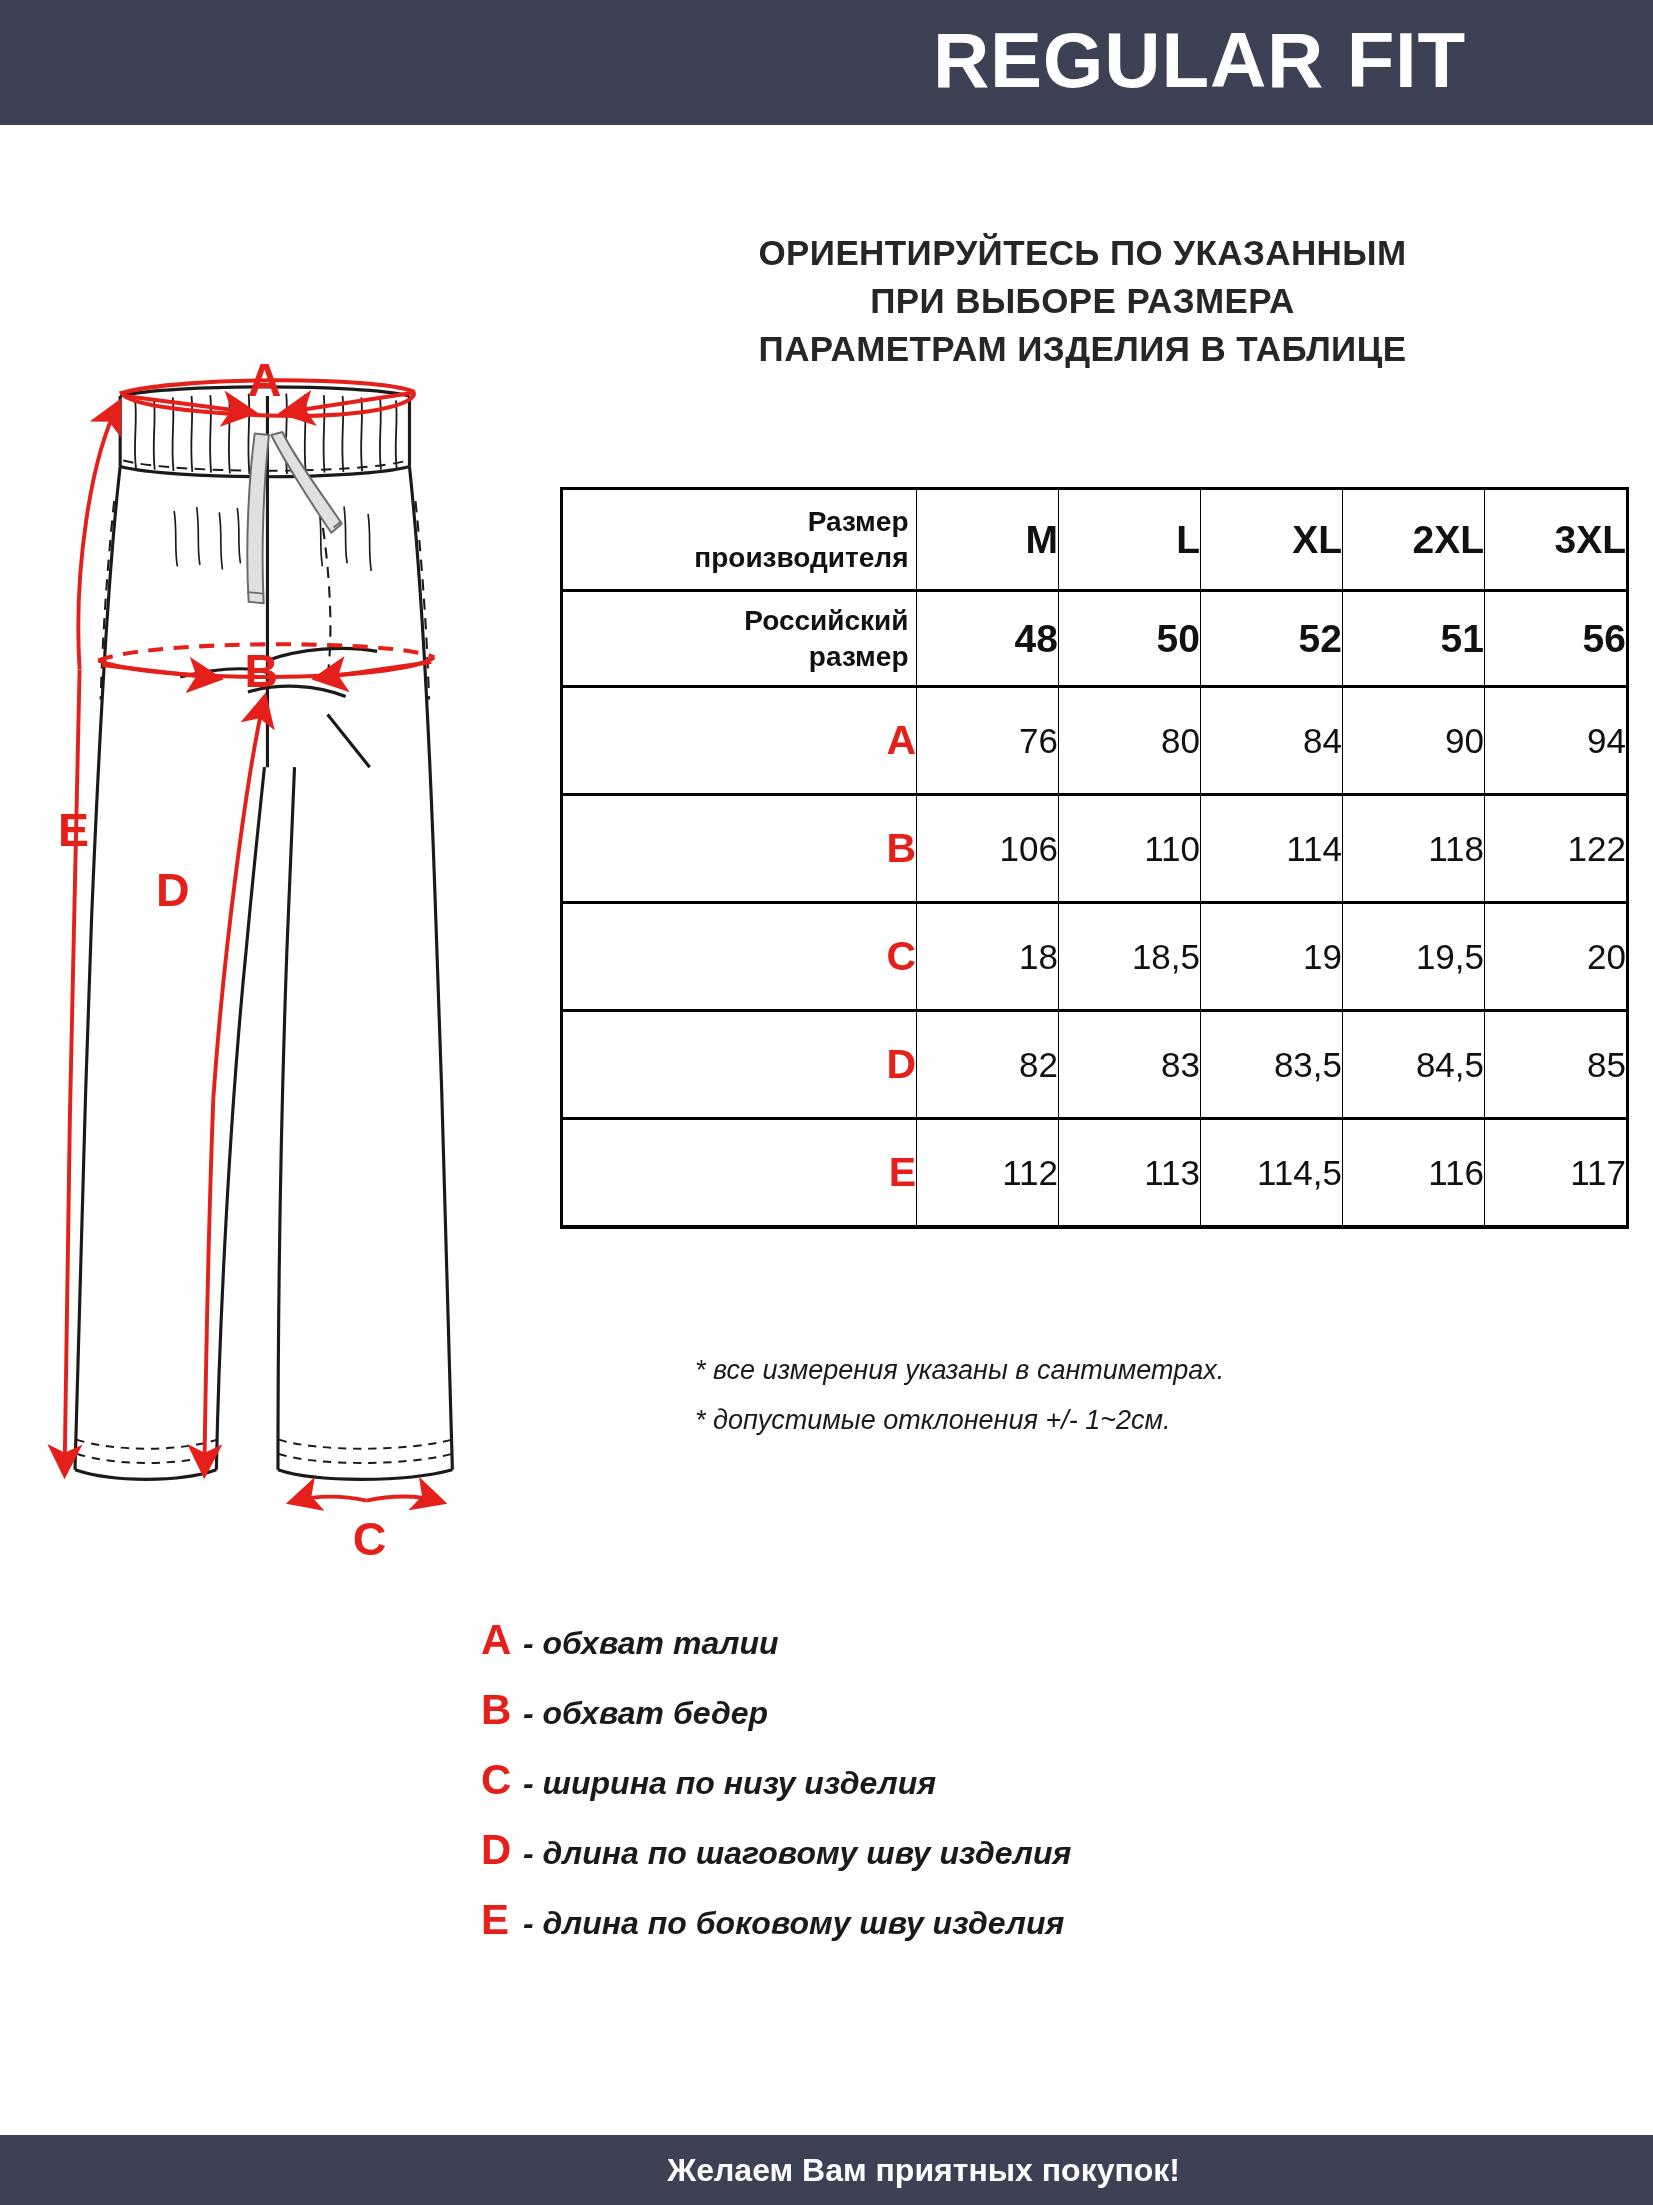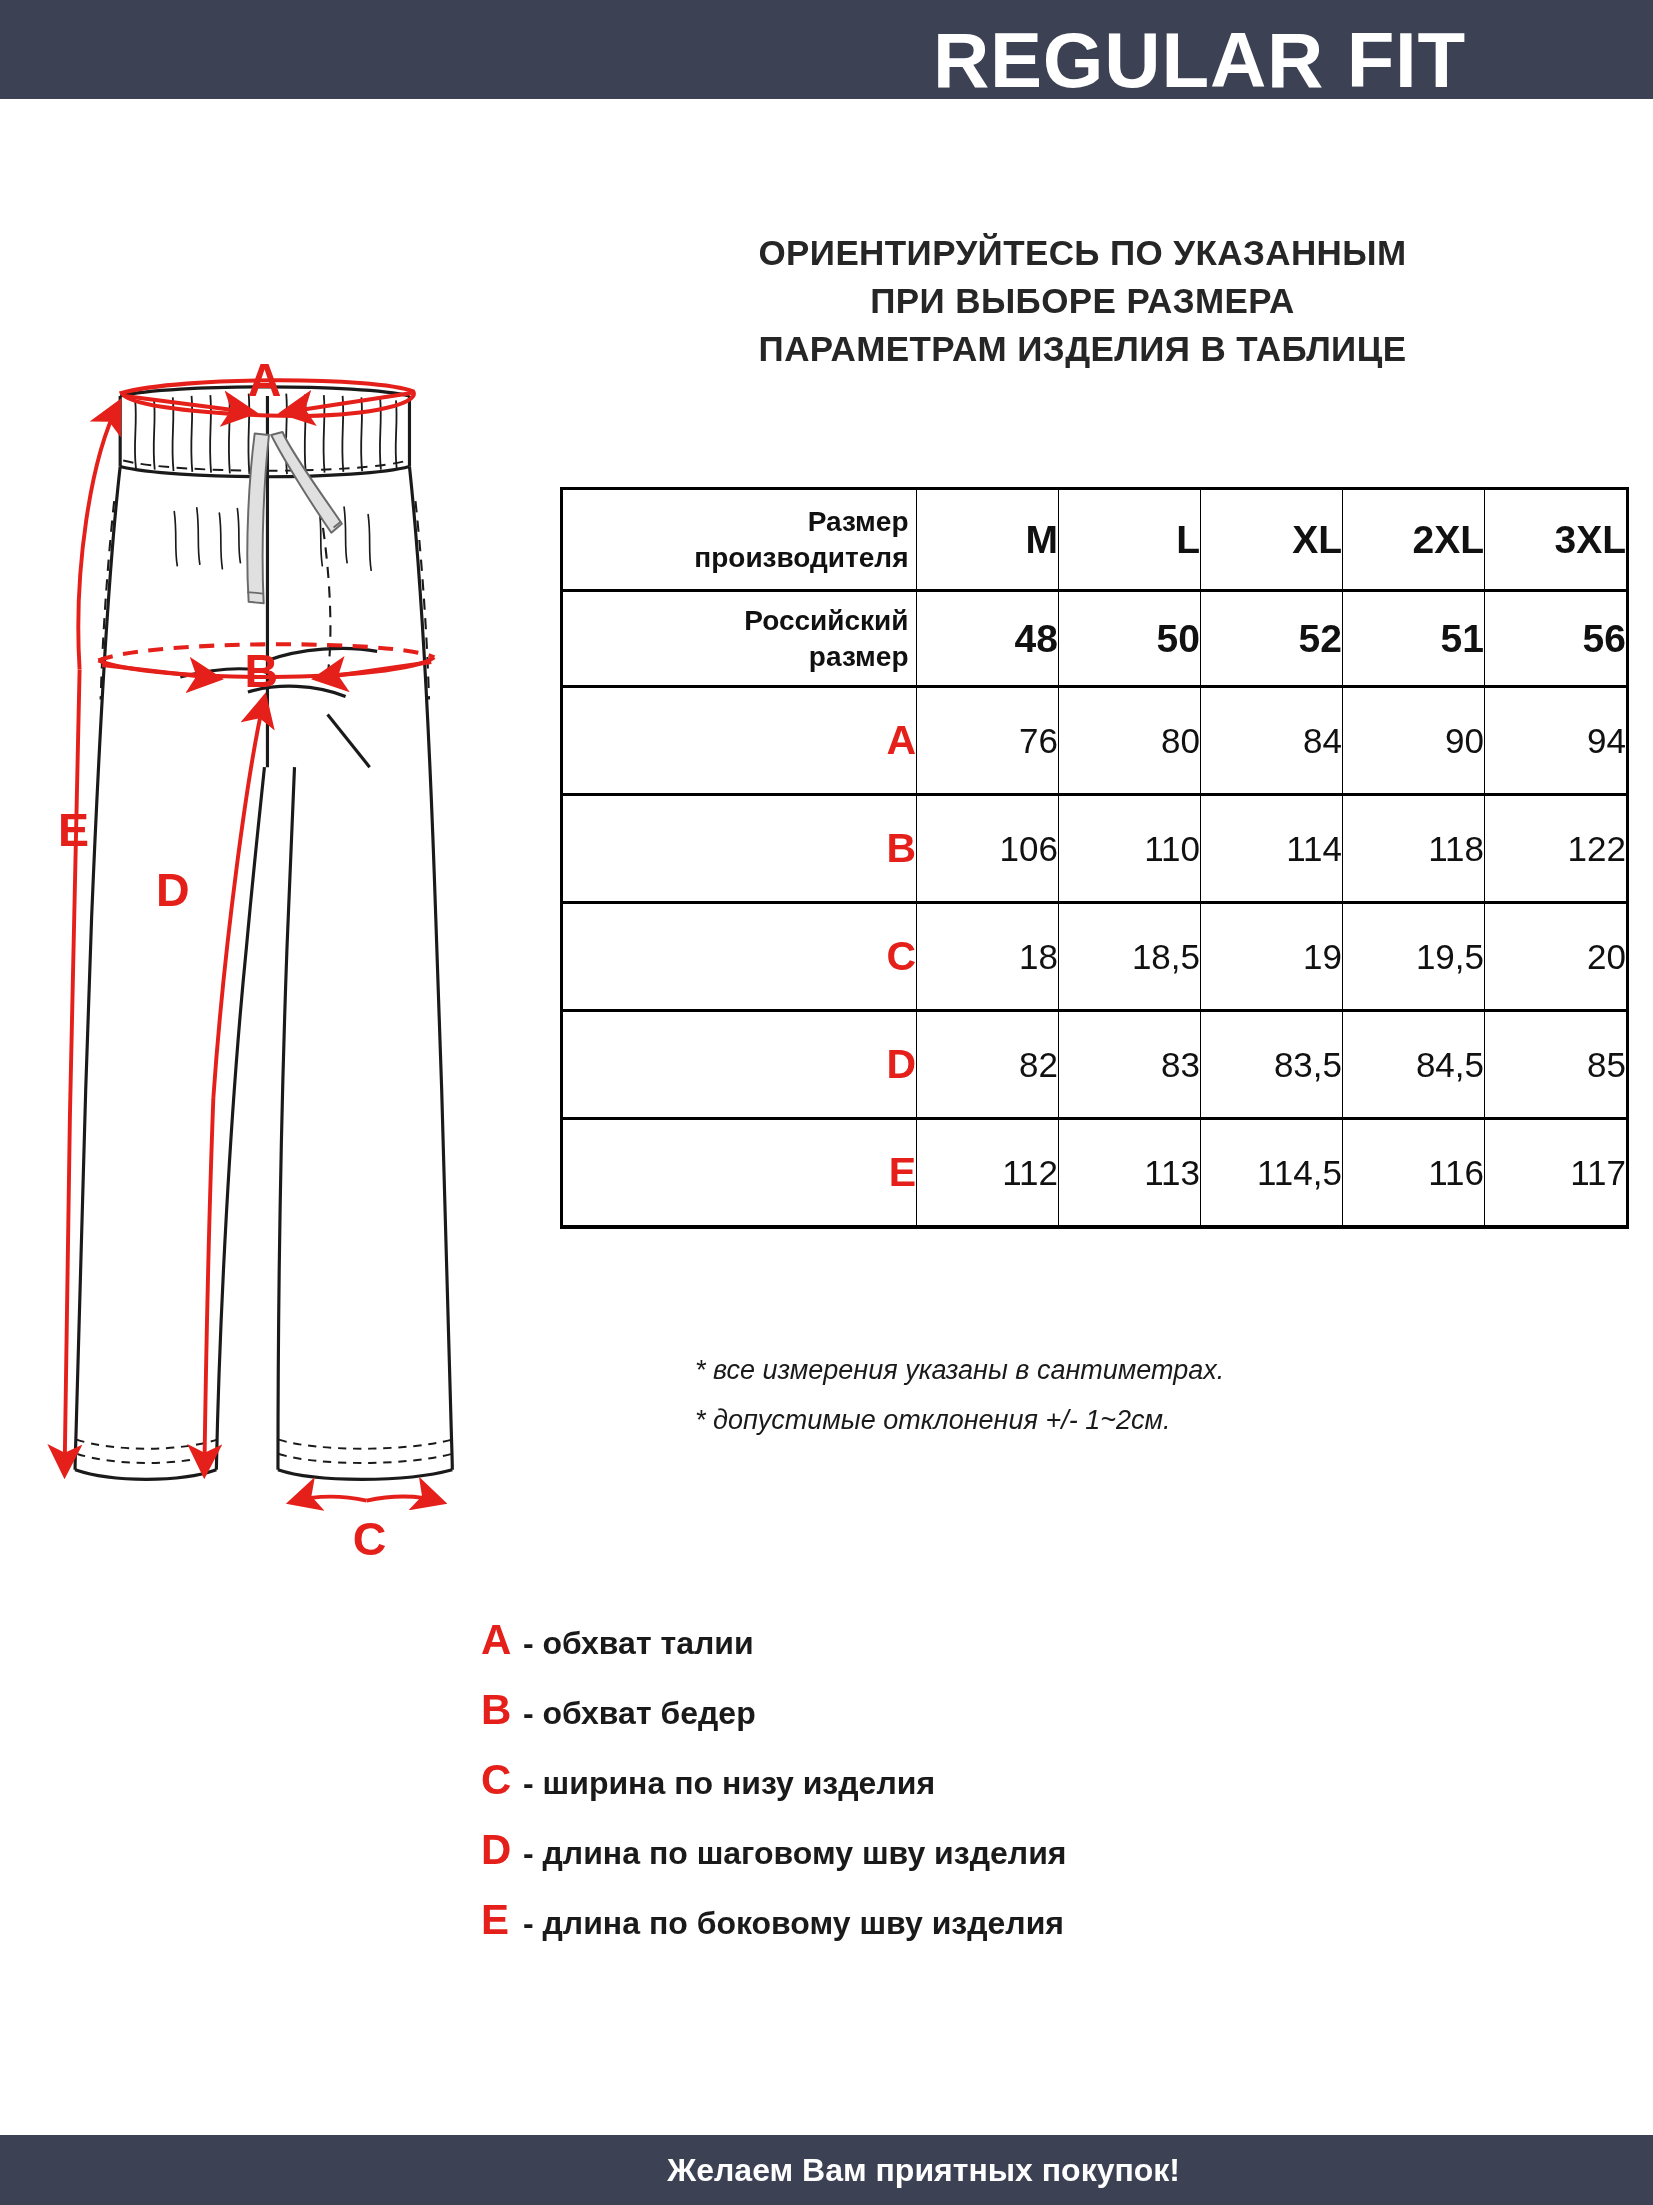--- a/index.html
+++ b/index.html
@@ -13,21 +13,21 @@
     position: relative;
     font-family: "Liberation Sans", sans-serif;
     overflow: hidden;
   }
 
   
   .header-bar {
     position: absolute;
     left: 0; top: 0;
     width: 1654px;
-    height: 99px;
+    height: 125px;
     background: #3c4154;
     box-sizing: border-box;
     padding-left: 28px;
   }
   .header-title {
     position: absolute;
     left: 0; top: 0;
     width: 1466px;
     height: 125px;
     line-height: 120px;
@@ -146,20 +146,21 @@
     font-weight: bold;
     font-size: 42px;
     width: 36px;
     display: inline-block;
   }
   .legend-text {
     color: #1a1a1a;
     font-weight: bold;
     font-size: 32px;
     margin-left: 6px;
+    font-style: italic;
   }
 
   
   .footer-bar {
     position: absolute;
     left: 0;
     top: 2135px;
     width: 1654px;
     height: 71px;
     background: #3c4154;

